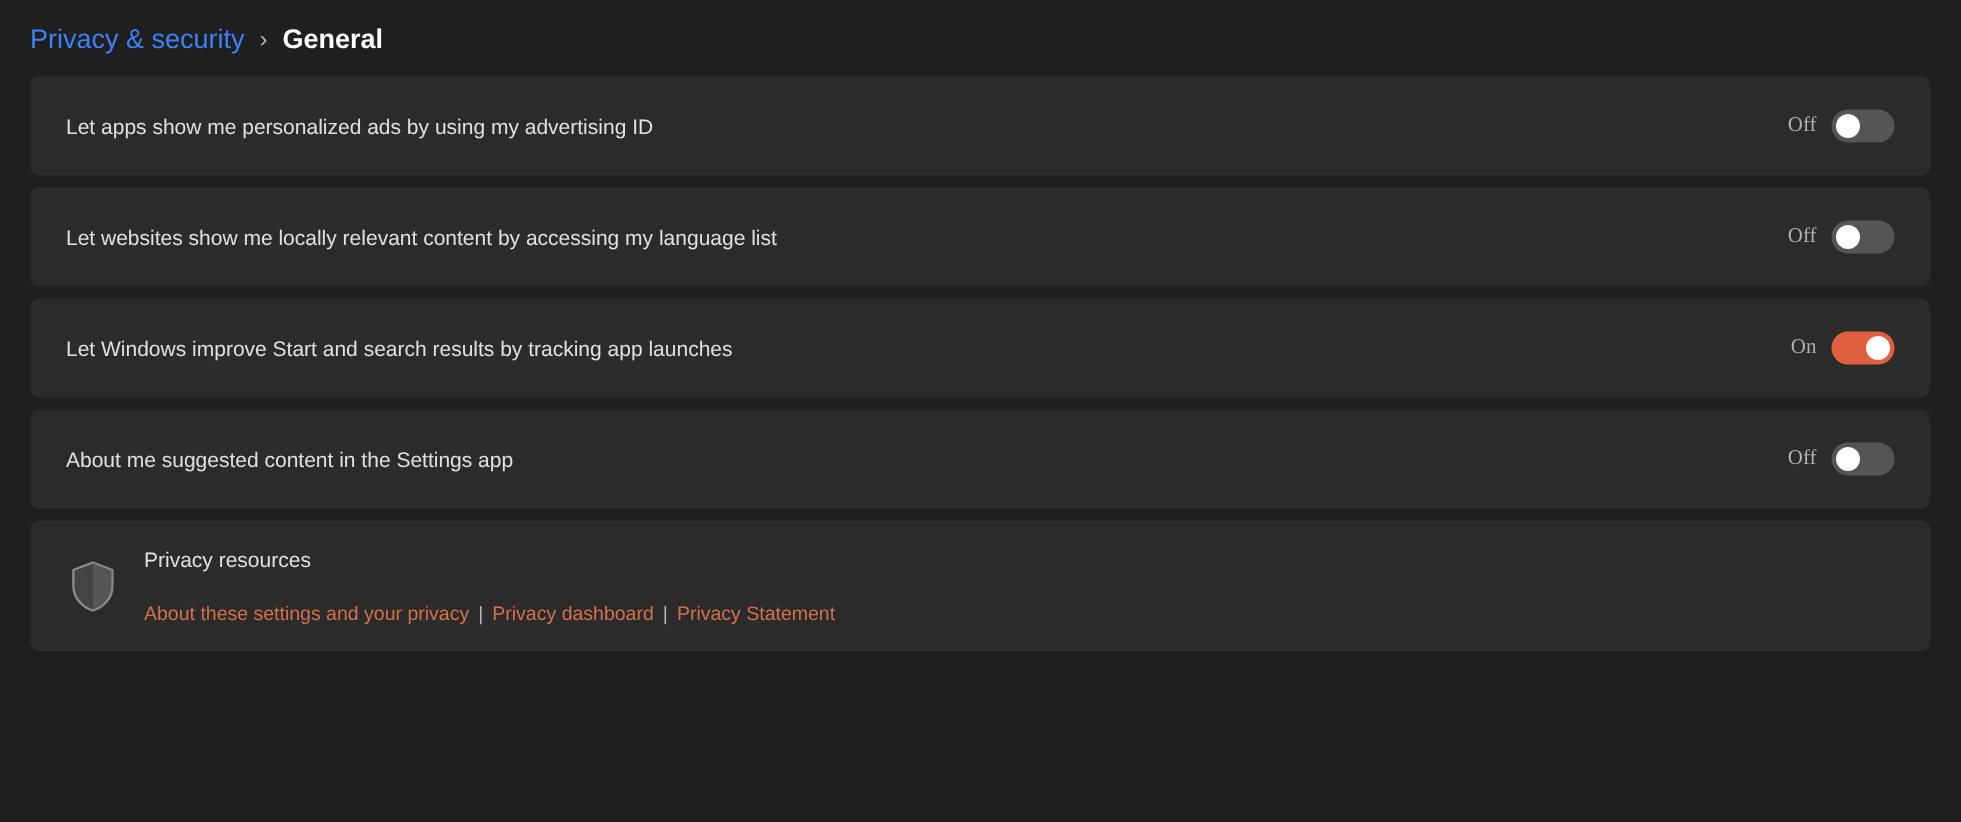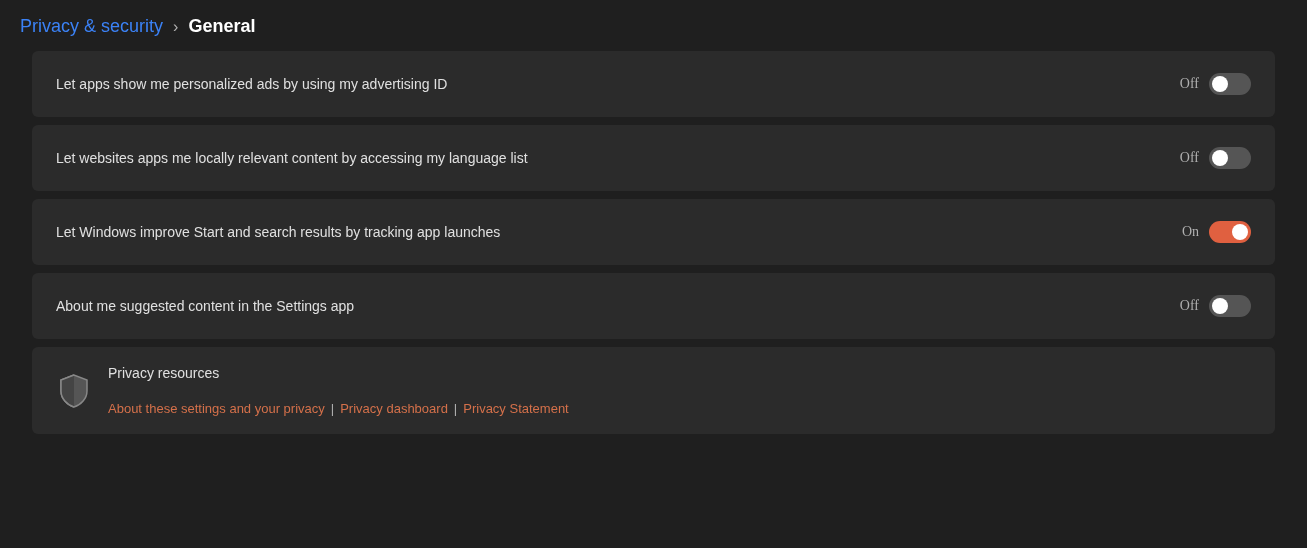--- a/index.html
+++ b/index.html
@@ -32,21 +32,21 @@
       margin: 0 2px;
     }
 
     .header-title {
       font-size: 18px;
       font-weight: 700;
       color: #ffffff;
     }
 
     .content {
-      padding: 0 32px;
+      padding: 0 20px;
       display: flex;
       flex-direction: column;
       gap: 0;
     }
 
     .setting-row {
       background-color: #2b2b2b;
       border-radius: 6px;
       display: flex;
       align-items: center;
@@ -175,21 +175,21 @@
     <span class="setting-label">Let apps show me personalized ads by using my advertising ID</span>
     <div class="toggle-group">
       <span class="toggle-status">Off</span>
       <div class="toggle toggle-off">
         <div class="toggle-knob"></div>
       </div>
     </div>
   </div>
 
   <div class="setting-row">
-    <span class="setting-label">Let websites apps me locally relevant content by accessing my language list</span>
+    <span class="setting-label">Let websites show me locally relevant content by accessing my language list</span>
     <div class="toggle-group">
       <span class="toggle-status">Off</span>
       <div class="toggle toggle-off">
         <div class="toggle-knob"></div>
       </div>
     </div>
   </div>
 
   <div class="setting-row">
     <span class="setting-label">Let Windows improve Start and search results by tracking app launches</span>

